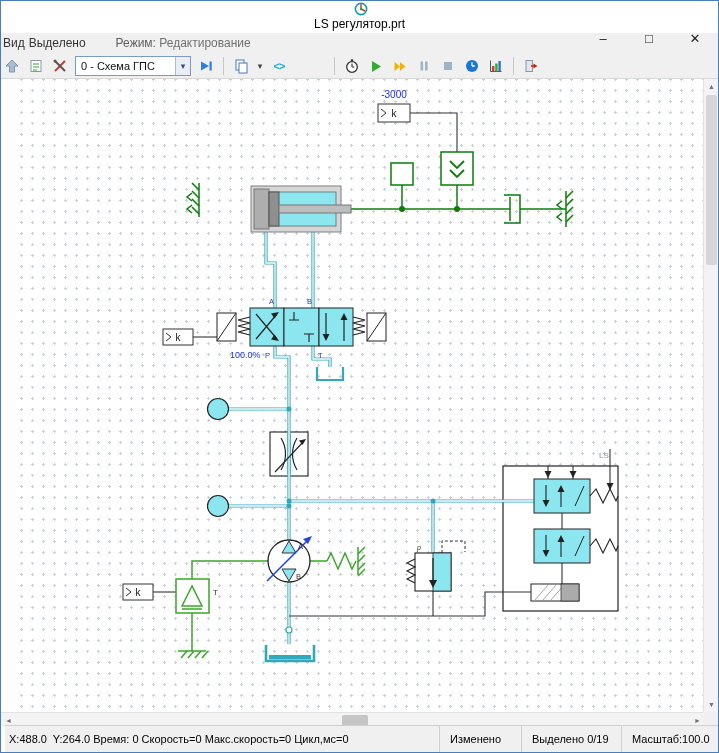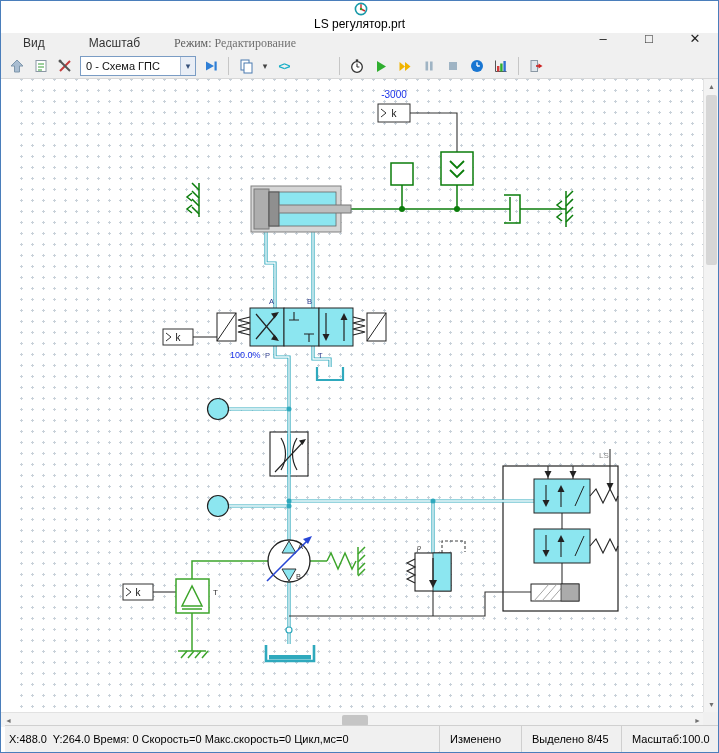--- a/index.html
+++ b/index.html
@@ -7,25 +7,25 @@
   .window{position:relative;width:719px;height:753px;background:#fff;border:1px solid #4a7ebb;
           font-family:"Liberation Sans",sans-serif;overflow:hidden;}
   
   .titlebar{height:32px;background:#fff;display:flex;align-items:center;flex-direction:column;}
   .app-icon{width:16px;height:16px;margin:0 7px 0 9px;flex:none;}
   .title-text{font-size:12px;color:#000;}
   .win-controls{margin-left:auto;display:flex;height:100%;}
   .win-btn{width:46px;display:flex;align-items:center;justify-content:center;font-size:13px;color:#222;}
   
   .menubar{height:20px;background:#f0f0f0;display:flex;align-items:center;font-size:12px;color:#333;}
-  .menu-item{padding:0 22px;}
-  .mode{margin-left:12px;color:#707070;font-family:Liberation Serif, serif;}
+  .menu-item{padding:0 2px;}
+  .mode{margin-left:28px;color:#707070;}
   .mode b{font-weight:normal;color:#606060;}
   
-  .toolbar{height:26px;background:#f0f0f0;border-bottom:1px solid #d8d8d8;display:flex;align-items:center;padding-left:5px;gap:2px;}
+  .toolbar{height:26px;background:#f0f0f0;border-bottom:1px solid #d8d8d8;display:flex;align-items:center;gap:2px;}
   .tb-btn{width:22px;height:22px;display:flex;align-items:center;justify-content:center;flex:none;}
   .tb-sep{width:1px;height:18px;background:#c6c6c6;margin:0 4px;flex:none;}
   .spacer{width:36px;flex:none;}
   .combo{width:116px;height:20px;border:1px solid #7a9cc4;background:#fff;display:flex;align-items:center;font-size:11px;color:#111;flex:none;margin:0 2px;}
   .combo-label{padding-left:5px;flex:1;white-space:nowrap;overflow:hidden;}
   .combo-caret{width:15px;height:18px;background:#e9eef6;border-left:1px solid #aabdd6;display:flex;align-items:center;justify-content:center;font-size:9px;color:#35507a;}
   .code-glyph{font-size:11px;font-weight:bold;color:#16aec6;letter-spacing:-1px;}
   .caret-btn{width:12px;height:22px;display:flex;align-items:center;justify-content:center;font-size:9px;color:#444;}
   
   .canvas{position:absolute;top:78px;left:12px;width:704px;height:633px;background:#fff;
@@ -63,21 +63,21 @@
     <span class="title-text">LS регулятор.prt</span>
     <div class="win-controls">
       <div class="win-btn">–</div>
       <div class="win-btn">□</div>
       <div class="win-btn">✕</div>
     </div>
   </div>
 
   <div class="menubar">
     <span class="menu-item">Вид</span>
-    <span class="menu-item">Масштаб</span>
+    <span class="menu-item">Выделено</span>
     <span class="mode"><b>Режим:</b> <span>Редактирование</span></span>
   </div>
 
   <div class="toolbar">
     <div class="tb-btn">
       <svg width="16" height="16" viewBox="0 0 16 16">
         <path d="M8 2 L14 8 H10.5 V14 H5.5 V8 H2 Z" fill="#a9bdd1" stroke="#7e96ab"></path>
       </svg>
     </div>
     <div class="tb-btn">
@@ -384,17 +384,17 @@
   <div class="hbar">
     <div class="scroll-arrow" style="left:0;top:0;">◄</div>
     <div class="hthumb"></div>
     <div class="scroll-arrow" style="right:0;top:0;">►</div>
   </div>
   <div class="corner"></div>
 
   <div class="statusbar">
     <div class="sb-left">X:488.0  Y:264.0 Время: 0 Скорость=0 Макс.скорость=0 Цикл,мс=0</div>
     <div class="sb-cell sb-modified">Изменено</div>
-    <div class="sb-cell sb-sel">Выделено 8/45</div>
+    <div class="sb-cell sb-sel">Выделено 0/19</div>
     <div class="sb-cell sb-scale">Масштаб:100.0</div>
   </div>
 
 </div>
 
 </body></html>

